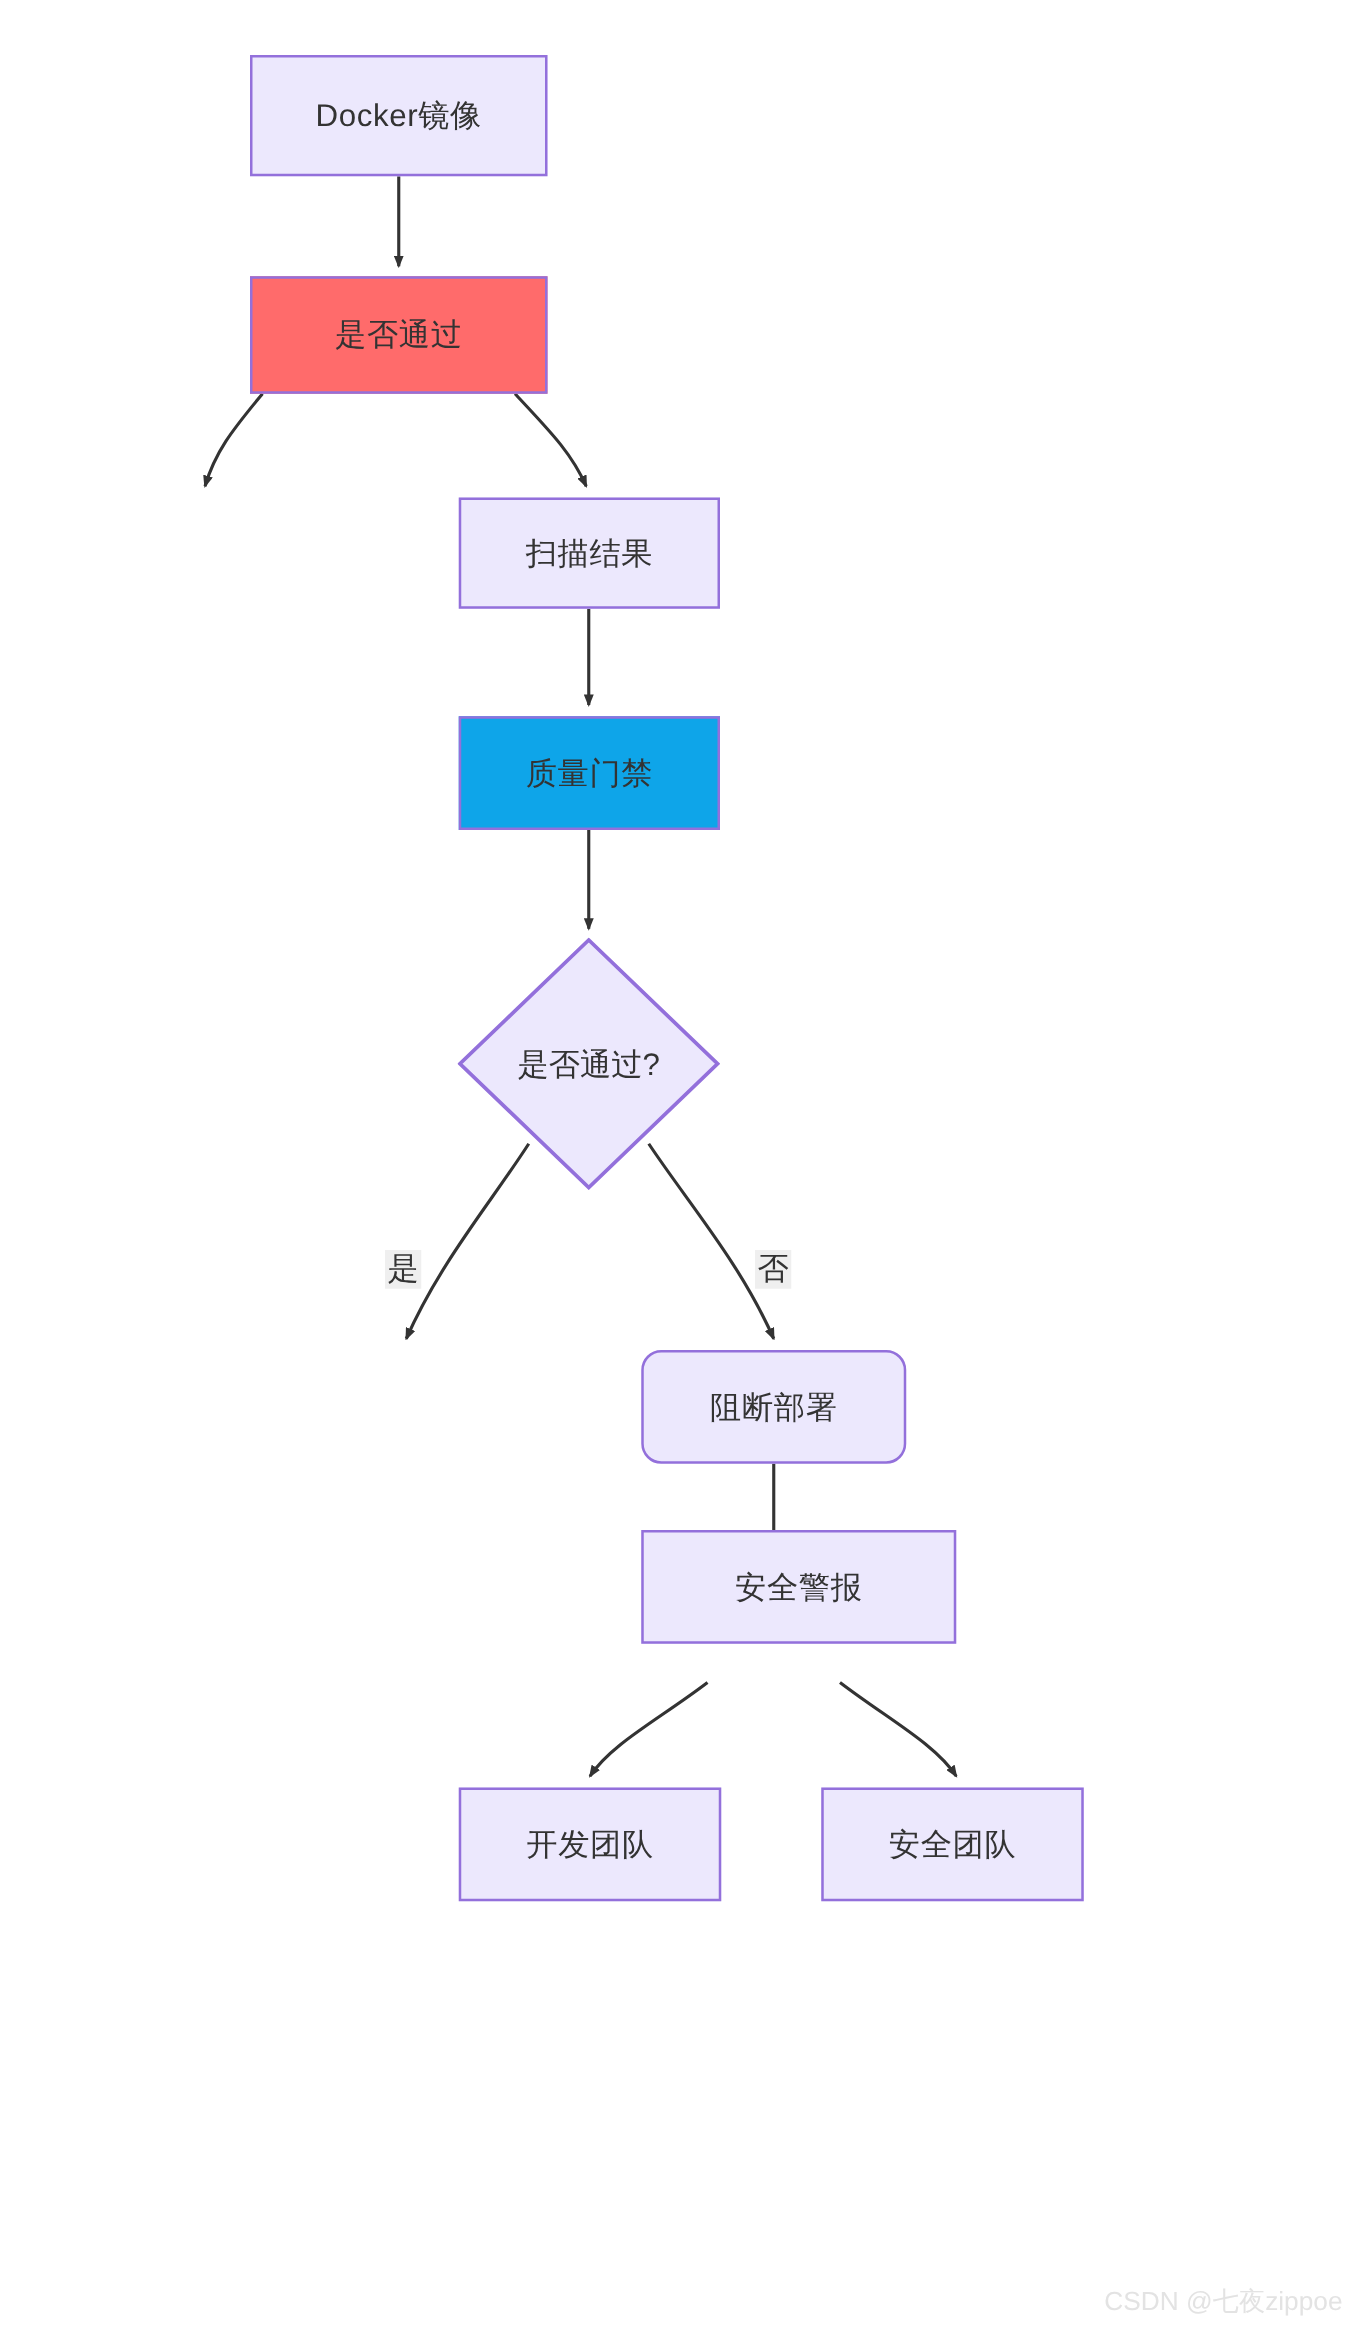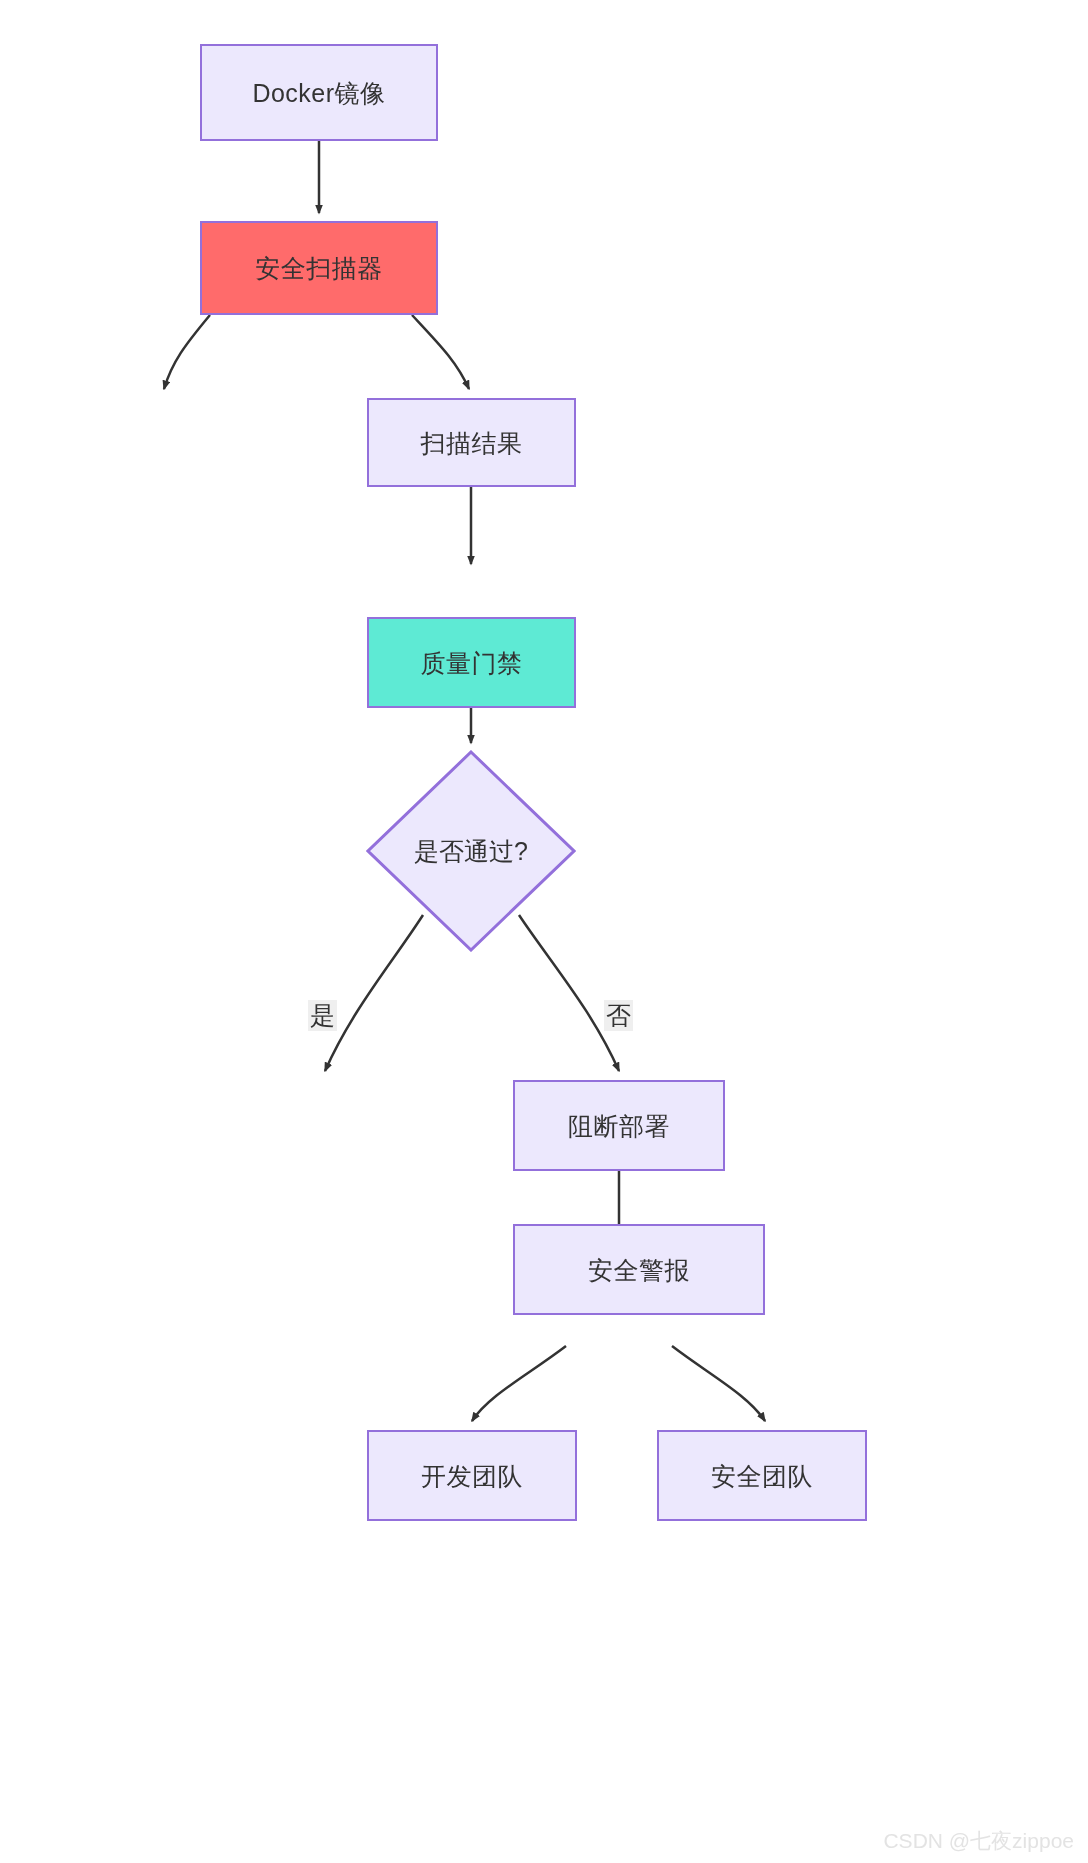--- a/index.html
+++ b/index.html
@@ -36,22 +36,21 @@
     color: #333333;
     font-size: 25px;
     line-height: 1.2;
     letter-spacing: 0.5px;
     white-space: nowrap;
   }
   .node.fill-red {
     background: #FF6B6B;
   }
   .node.fill-teal {
-    background: #5eead4;
-    margin-top: 44px;
+    background: #0ea5e9;
   }
   .diamond-wrap {
     position: absolute;
     box-sizing: border-box;
   }
   .diamond-shape {
     position: absolute;
     left: 0;
     top: 0;
     width: 100%;
@@ -119,21 +118,21 @@
     <path d="M 566 1346 C 528 1375, 489 1395, 472 1421" fill="none" stroke="#333333" stroke-width="2.5" marker-end="url(#arrowhead)"></path>
 
     <path d="M 672 1346 C 710 1375, 748 1395, 765 1421" fill="none" stroke="#333333" stroke-width="2.5" marker-end="url(#arrowhead)"></path>
   </svg>
 
   <div class="node" style="left:200px; top:44px; width:238px; height:97px;">
     <span>Docker镜像</span>
   </div>
 
   <div class="node fill-red" style="left:200px; top:221px; width:238px; height:94px;">
-    <span>安全扫描器</span>
+    <span>是否通过</span>
   </div>
 
 
   <div class="node" style="left:367px; top:398px; width:209px; height:89px;">
     <span>扫描结果</span>
   </div>
 
   <div class="node fill-teal" style="left:367px; top:573px; width:209px; height:91px;">
     <span>质量门禁</span>
   </div>
@@ -147,21 +146,21 @@
 
   <div class="edge-label" style="left:308px; top:1000px;">
     <span>是</span>
   </div>
 
   <div class="edge-label" style="left:604px; top:1000px;">
     <span>否</span>
   </div>
 
 
-  <div class="node" style="left:513px; top:1080px; width:212px; height:91px;">
+  <div class="node" style="left:513px; top:1080px; width:212px; height:91px;border-radius:16px;">
     <span>阻断部署</span>
   </div>
 
   <div class="node" style="left:513px; top:1224px; width:252px; height:91px;">
     <span>安全警报</span>
   </div>
 
   <div class="node" style="left:657px; top:1430px; width:210px; height:91px;">
     <span>安全团队</span>
   </div>

